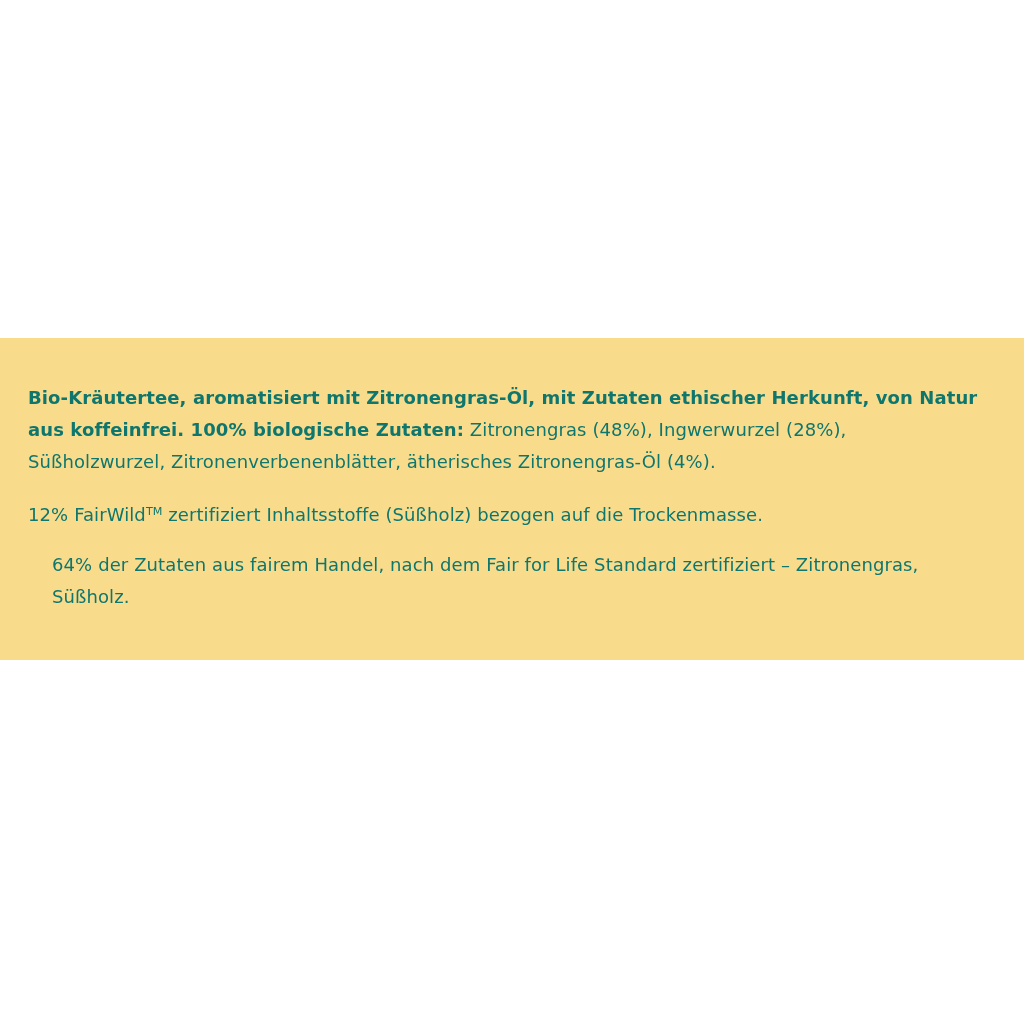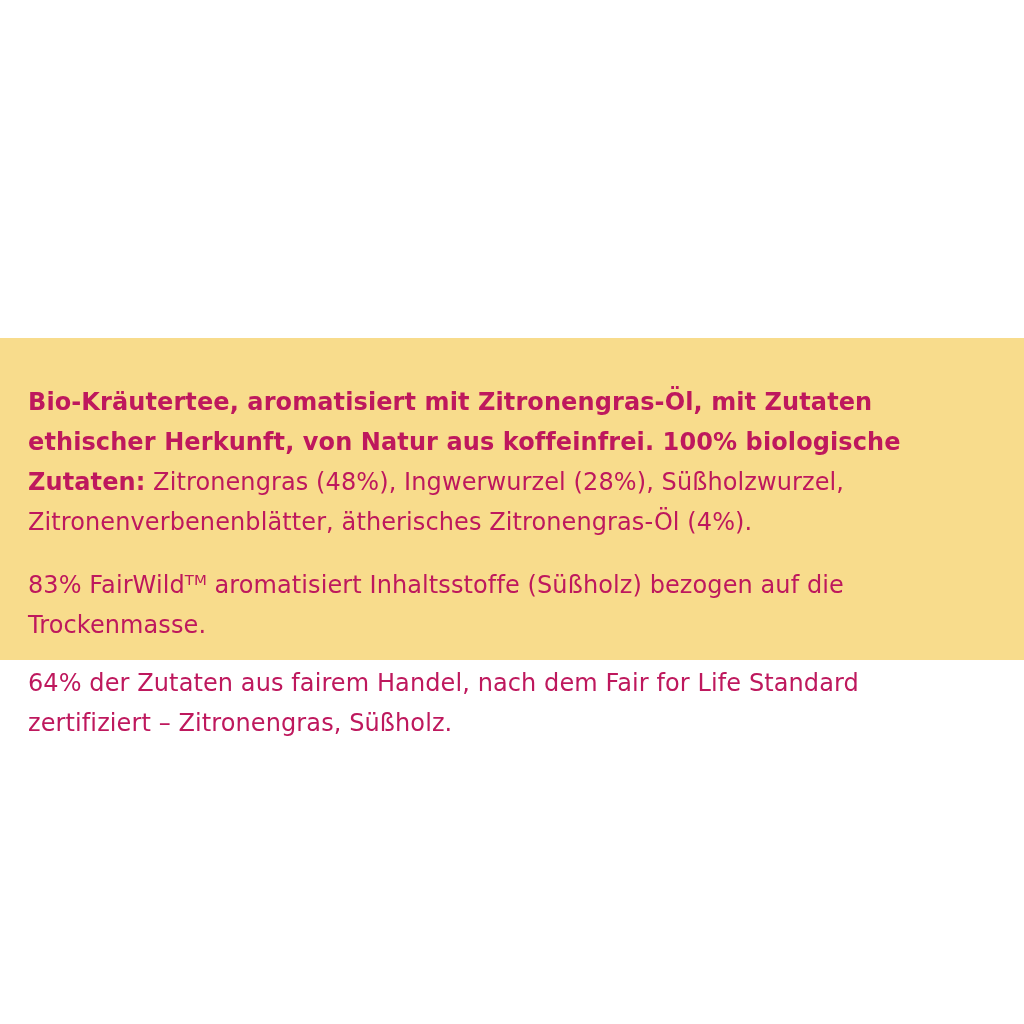--- a/index.html
+++ b/index.html
@@ -17,29 +17,30 @@
     position: absolute;
     left: 0;
     top: 338px;
     width: 1024px;
     height: 322px;
     background: #f8dc8c;
     box-sizing: border-box;
     padding: 44px 28px 0 28px;
   }
   .para {
-    color: #be185d;
-    font-size: 24px;
-    line-height: 40px;
+    color: #0f766e;
+    font-size: 18px;
+    line-height: 32px;
     letter-spacing: 0.1px;
     margin: 0 0 18px 0;
     max-width: 950px;
   }
   .para:last-child {
     margin-bottom: 0;
+    margin-left: 24px;
   }
   .para b {
     font-weight: 700;
   }
   .tm {
     font-size: 0.62em;
     vertical-align: 0.55em;
     letter-spacing: 0;
     margin-top: 21px;
   }
@@ -47,18 +48,18 @@
 </head>
 <body>
 
 <div id="label-panel">
 
   <p class="para">
     <b>Bio-Kräutertee, aromatisiert mit Zitronengras-Öl, mit Zutaten ethischer Herkunft, von Natur aus koffeinfrei. 100% biologische Zutaten:</b><span> Zitronengras (48%), Ingwerwurzel (28%), Süßholzwurzel, Zitronenverbenenblätter, ätherisches Zitronengras-Öl (4%).</span>
   </p>
 
   <p class="para">
-    <span>83% FairWild</span><span class="tm">TM</span><span> aromatisiert Inhaltsstoffe (Süßholz) bezogen auf die Trockenmasse.</span>
+    <span>12% FairWild</span><span class="tm">TM</span><span> zertifiziert Inhaltsstoffe (Süßholz) bezogen auf die Trockenmasse.</span>
   </p>
 
   <p class="para">64% der Zutaten aus fairem Handel, nach dem Fair for Life Standard zertifiziert – Zitronengras, Süßholz.</p>
 
 </div>
 
 </body></html>

